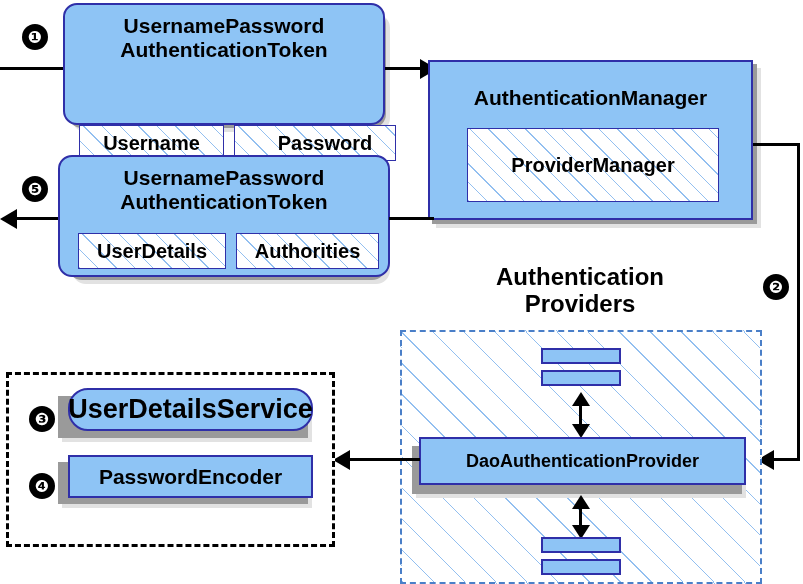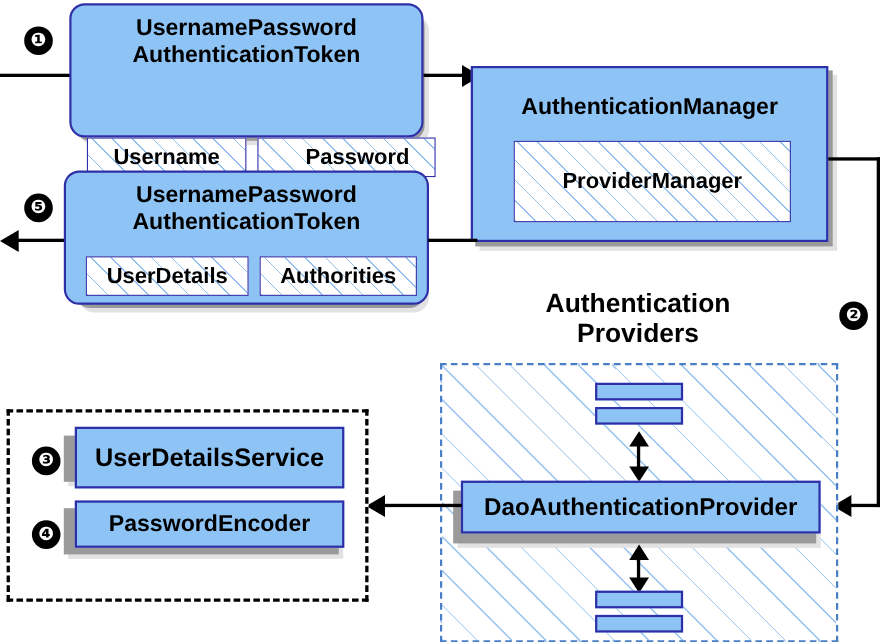--- a/index.html
+++ b/index.html
@@ -198,39 +198,39 @@
 
   <div class="abs thin-bar" style="left:541px; top:348px; width:80px; height:16px;"></div>
   <div class="abs thin-bar" style="left:541px; top:370px; width:80px; height:16px;"></div>
 
   <div class="abs arrow-up" style="left:572px; top:392px;"></div>
   <div class="abs line-v" style="left:579px; top:400px; height:28px;"></div>
   <div class="abs arrow-down" style="left:572px; top:424px;"></div>
 
   <div class="abs shadow-light" style="left:416px; top:450px; width:330px; height:48px;"></div>
   <div class="abs shadow-dark" style="left:412px; top:446px; width:330px; height:48px;"></div>
-  <div class="abs blue-box" style="left:419px; top:437px; width:327px; height:48px; font-size:22px;">DaoAuthenticationProvider</div>
+  <div class="abs blue-box" style="left:419px; top:437px; width:327px; height:48px; font-size:18px;">DaoAuthenticationProvider</div>
 
   <div class="abs arrow-up" style="left:572px; top:495px;"></div>
   <div class="abs line-v" style="left:579px; top:503px; height:26px;"></div>
   <div class="abs arrow-down" style="left:572px; top:525px;"></div>
 
   <div class="abs thin-bar" style="left:541px; top:537px; width:80px; height:16px;"></div>
   <div class="abs thin-bar" style="left:541px; top:559px; width:80px; height:16px;"></div>
 
   <div class="abs line-h" style="left:348px; top:458px; width:72px;"></div>
   <div class="abs arrow-left" style="left:333px; top:450px;"></div>
 
   <div class="abs dashed-black" style="left:6px; top:372px; width:329px; height:175px;"></div>
 
   <div class="abs badge" style="left:29px; top:406px;">❸</div>
 
   <div class="abs shadow-light" style="left:62px; top:400px; width:250px; height:42px;"></div>
   <div class="abs shadow-dark" style="left:58px; top:396px; width:250px; height:42px;"></div>
-  <div class="abs blue-box" style="left:68px; top:388px; width:245px; height:56px; font-size:23px;">UserDetailsService</div>
+  <div class="abs blue-box" style="left:68px; top:388px; width:245px; height:43px; font-size:27px;border-radius:20px;">UserDetailsService</div>
 
   <div class="abs badge" style="left:29px; top:473px;">❹</div>
 
   <div class="abs shadow-light" style="left:62px; top:466px; width:250px; height:42px;"></div>
   <div class="abs shadow-dark" style="left:58px; top:462px; width:250px; height:42px;"></div>
   <div class="abs blue-box" style="left:68px; top:455px; width:245px; height:43px; font-size:21px;">PasswordEncoder</div>
 
 </div>
 
 </body></html>

